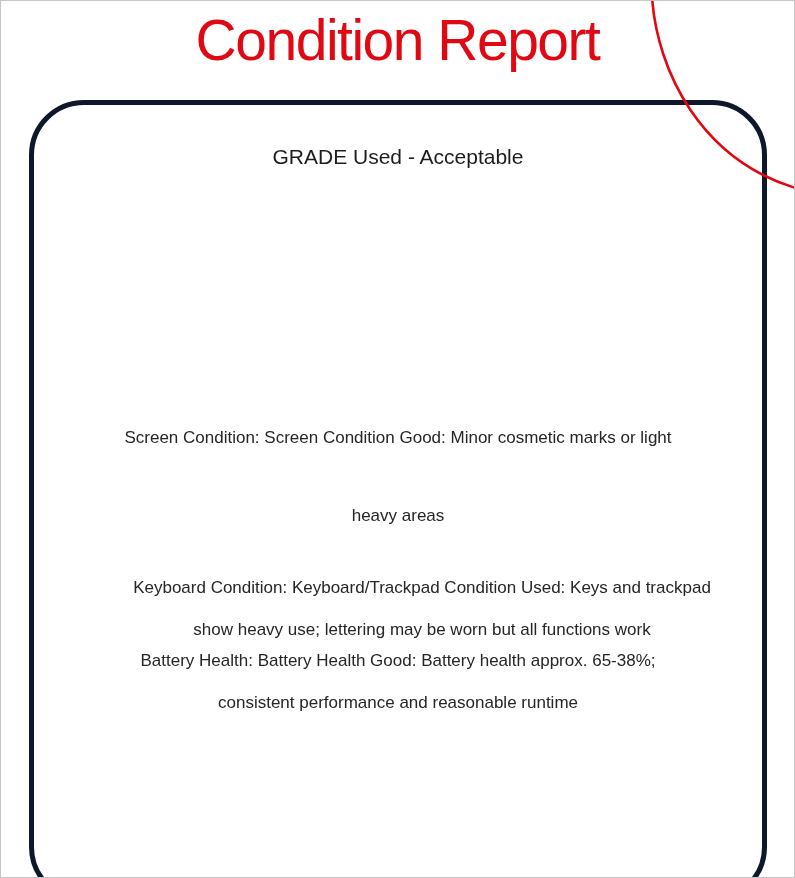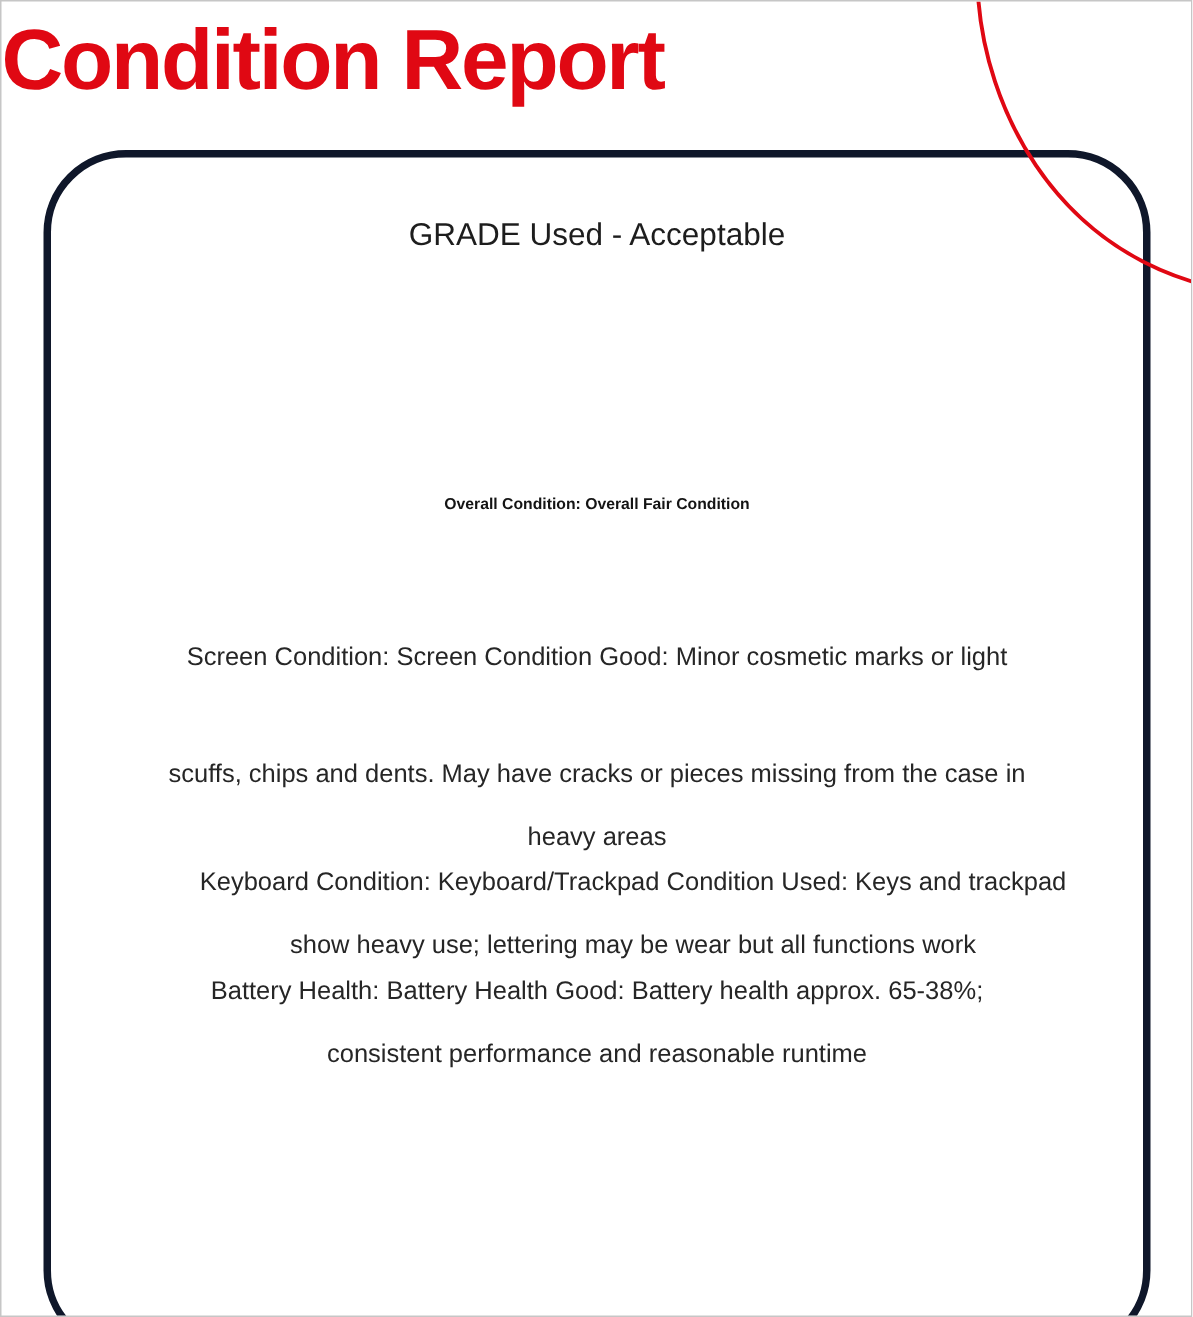--- a/index.html
+++ b/index.html
@@ -10,23 +10,24 @@
     box-sizing: border-box;
     background: #ffffff;
     border: 1px solid #c6c6c6;
     overflow: hidden;
     font-family: "Liberation Sans", sans-serif;
   }
   .page-title {
     position: absolute;
     top: 8px; left: 0; right: 0;
     margin: 0;
+    text-align: center;
     font-size: 57px;
     line-height: 62px;
-    font-weight: 700;
+    font-weight: 400;
     letter-spacing: -1.5px;
     color: #e00813;
   }
   .deco-curve {
     position: absolute;
     top: 0; left: 0;
     pointer-events: none;
   }
   .report-frame {
     position: absolute;
@@ -74,34 +75,32 @@
 <body>
 
 <div class="canvas">
 
   <h1 class="page-title">Condition Report</h1>
 
   <div class="report-frame">
 
     <div class="grade-heading">GRADE Used - Acceptable</div>
 
-    <div class="overall-line">Overall Condition: Overall Fair Condition</div>
 
     <div class="section section-screen">
       <div class="ln">Screen Condition: Screen Condition Good: Minor cosmetic marks or light</div>
     </div>
 
     <div class="section section-casing">
-      <div class="ln">scuffs, chips and dents. May have cracks or pieces missing from the case in</div>
       <div class="ln">heavy areas</div>
     </div>
 
     <div class="section section-keyboard">
       <div class="ln">Keyboard Condition: Keyboard/Trackpad Condition Used: Keys and trackpad</div>
-      <div class="ln">show heavy use; lettering may be wear but all functions work</div>
+      <div class="ln">show heavy use; lettering may be worn but all functions work</div>
     </div>
 
     <div class="section section-battery">
       <div class="ln">Battery Health: Battery Health Good: Battery health approx. 65-38%;</div>
       <div class="ln">consistent performance and reasonable runtime</div>
     </div>
 
   </div>
 
   <svg class="deco-curve" width="795" height="878" viewBox="0 0 795 878">

